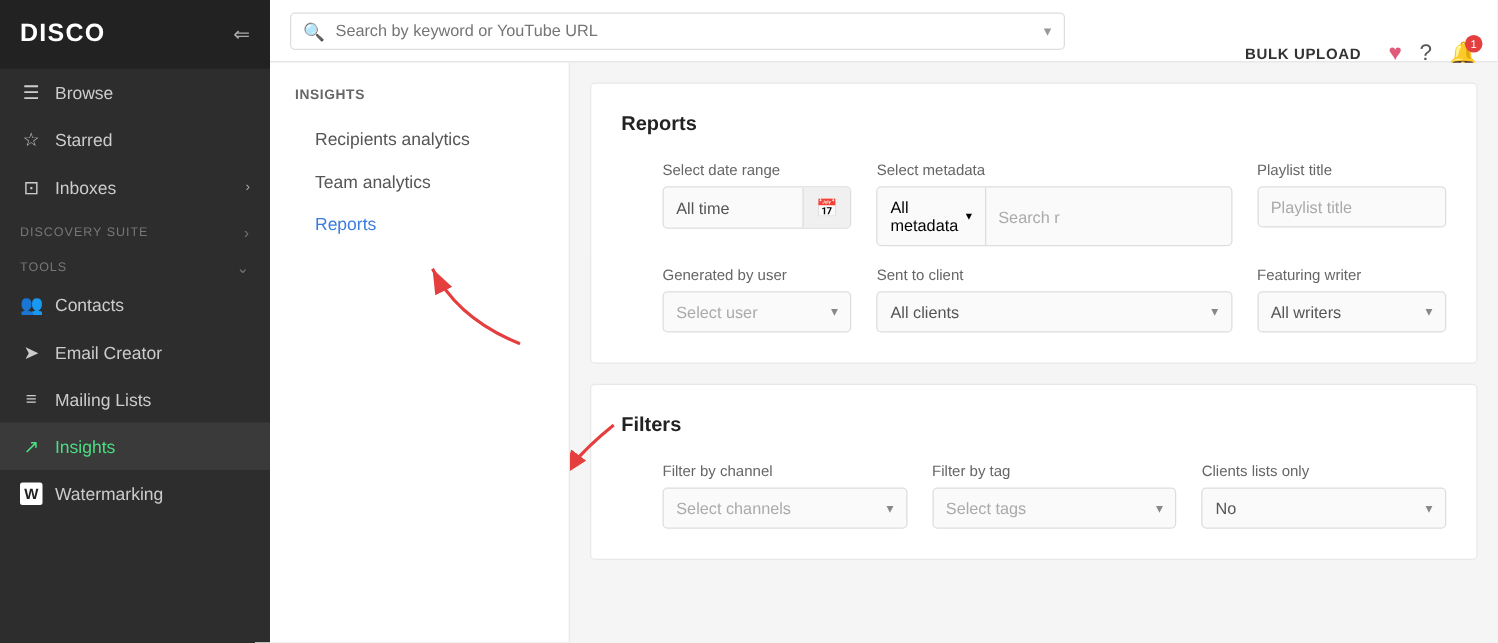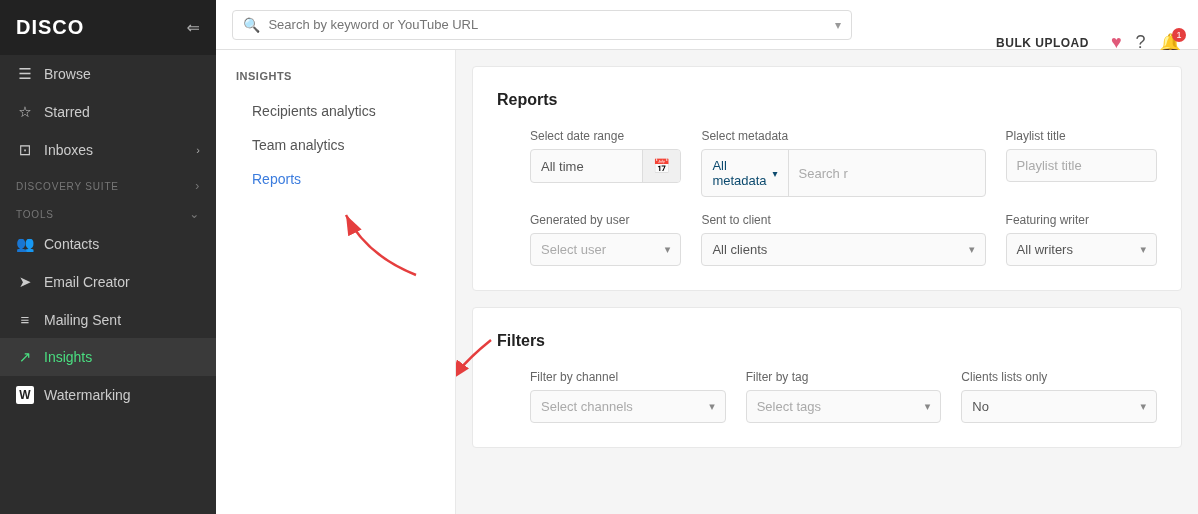--- a/index.html
+++ b/index.html
@@ -260,21 +260,21 @@
       overflow: hidden;
     }
     .metadata-select {
       display: flex;
       align-items: center;
       padding: 8px 10px;
       gap: 6px;
       border-right: 1px solid #ddd;
       cursor: pointer;
       font-size: 13px;
-      color: #0c4a6e;
+      color: #000000;
     }
     .metadata-search {
       flex: 1;
       padding: 8px 10px;
       border: none;
       outline: none;
       background: transparent;
       font-size: 13px;
       color: #999;
     }
@@ -315,21 +315,21 @@
     <div class="nav-item">
       <span class="icon">👥</span>
       <span>Contacts</span>
     </div>
     <div class="nav-item">
       <span class="icon">➤</span>
       <span>Email Creator</span>
     </div>
     <div class="nav-item">
       <span class="icon">≡</span>
-      <span>Mailing Sent</span>
+      <span>Mailing Lists</span>
     </div>
     <div class="nav-item active insights-item">
       <span class="icon" style="color:#4ade80;">↗</span>
       <span>Insights</span>
     </div>
     <div class="nav-item">
       <span class="icon" style="background:#fff;color:#222;font-weight:700;font-size:12px;width:18px;height:18px;display:flex;align-items:center;justify-content:center;border-radius:2px;">W</span>
       <span>Watermarking</span>
     </div>
   </div>

